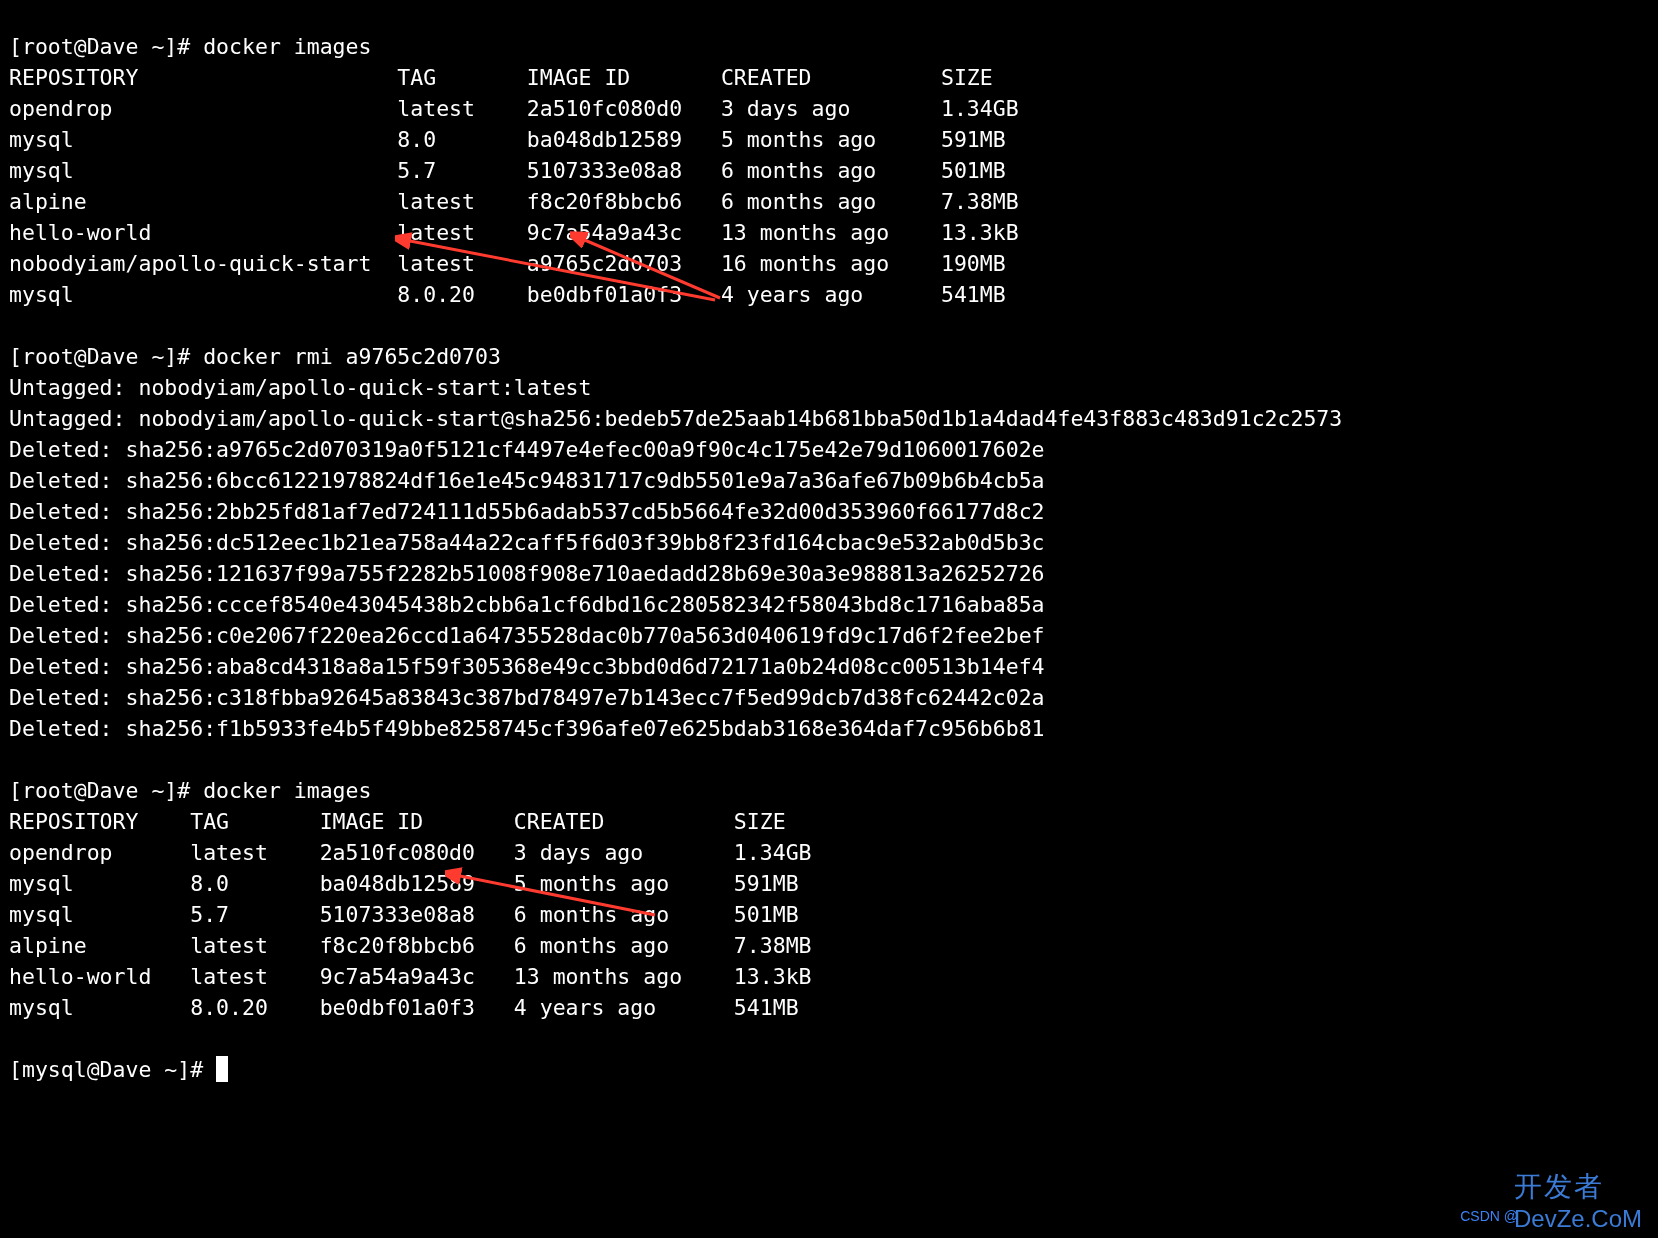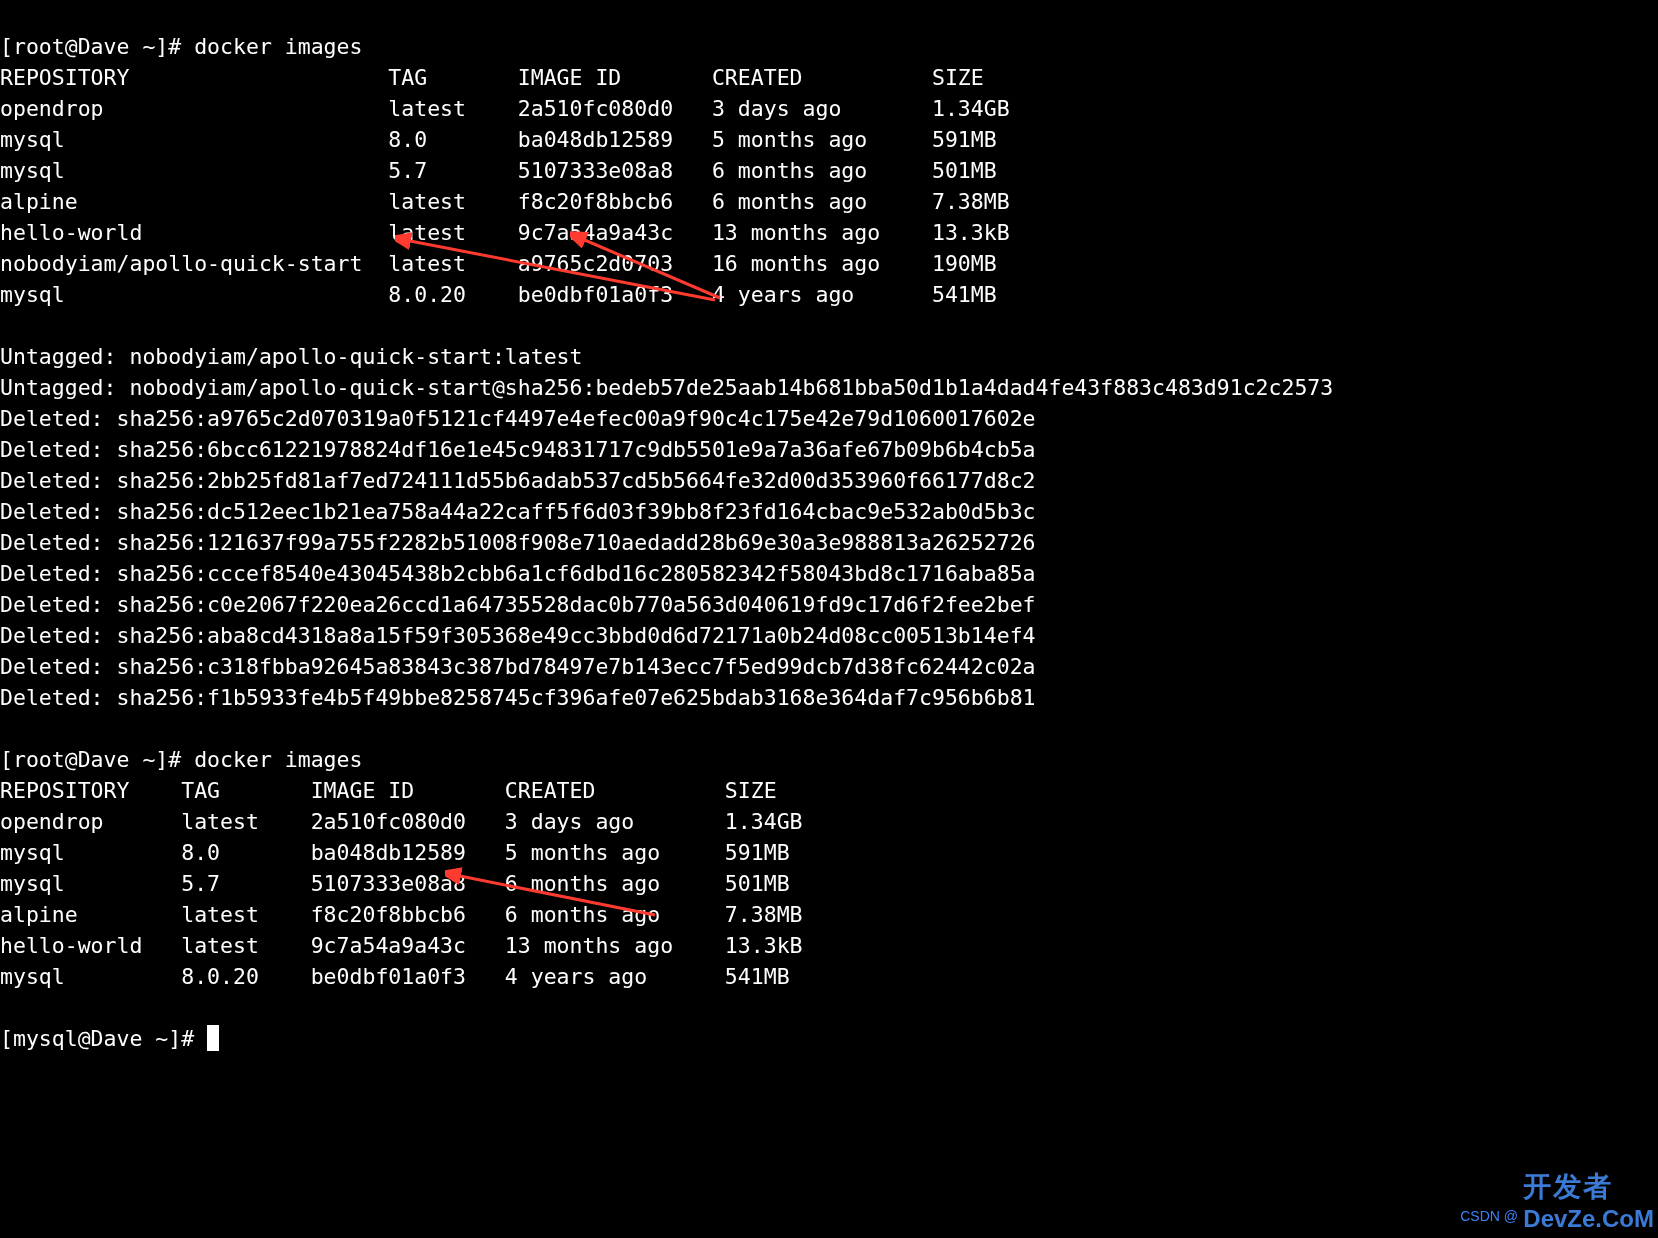--- a/index.html
+++ b/index.html
@@ -1,34 +1,35 @@
 <!DOCTYPE html>
 <html><head>
 <meta charset="utf-8">
 <style>
   html,body{margin:0;padding:0;background:#000;color:#fff;font-family:"Menlo","Consolas","DejaVu Sans Mono",monospace;font-size:21.5px;line-height:31px;width:1658px;height:1238px;overflow:hidden}
-  .terminal{white-space:pre;padding:0 0}
+  .terminal{white-space:pre;padding:0 9px}
   .arrow{position:absolute;pointer-events:none}
-  .watermark{position:absolute;right:4px;bottom:4px;color:#3b7bd6;font-family:"Microsoft YaHei",sans-serif;font-size:28px;font-weight:bold;letter-spacing:2px}
+  .watermark{position:absolute;right:16px;bottom:4px;color:#3b7bd6;font-family:"Microsoft YaHei",sans-serif;font-size:28px;font-weight:normal;letter-spacing:2px}
   .csdn{position:absolute;right:140px;bottom:6px;color:#3b82f6;font-size:14px;font-family:sans-serif}
   .cursor{display:inline-block;width:12px;height:26px;background:#fff;vertical-align:text-bottom}
 </style>
 </head>
 <body>
 
 <div class="terminal">
 <span>[root@Dave ~]# docker images</span>
 <div id="tbl1">REPOSITORY                    TAG       IMAGE ID       CREATED          SIZE    
 opendrop                      latest    2a510fc080d0   3 days ago       1.34GB  
 mysql                         8.0       ba048db12589   5 months ago     591MB   
 mysql                         5.7       5107333e08a8   6 months ago     501MB   
 alpine                        latest    f8c20f8bbcb6   6 months ago     7.38MB  
 hello-world                   latest    9c7a54a9a43c   13 months ago    13.3kB  
 nobodyiam/apollo-quick-start  latest    a9765c2d0703   16 months ago    190MB   
 mysql                         8.0.20    be0dbf01a0f3   4 years ago      541MB   </div>
+<span>[root@Dave ~]# docker rmi a9765c2d0703</span>
 <div id="out">Untagged: nobodyiam/apollo-quick-start:latest
 Untagged: nobodyiam/apollo-quick-start@sha256:bedeb57de25aab14b681bba50d1b1a4dad4fe43f883c483d91c2c2573
 Deleted: sha256:a9765c2d070319a0f5121cf4497e4efec00a9f90c4c175e42e79d1060017602e
 Deleted: sha256:6bcc61221978824df16e1e45c94831717c9db5501e9a7a36afe67b09b6b4cb5a
 Deleted: sha256:2bb25fd81af7ed724111d55b6adab537cd5b5664fe32d00d353960f66177d8c2
 Deleted: sha256:dc512eec1b21ea758a44a22caff5f6d03f39bb8f23fd164cbac9e532ab0d5b3c
 Deleted: sha256:121637f99a755f2282b51008f908e710aedadd28b69e30a3e988813a26252726
 Deleted: sha256:cccef8540e43045438b2cbb6a1cf6dbd16c280582342f58043bd8c1716aba85a
 Deleted: sha256:c0e2067f220ea26ccd1a64735528dac0b770a563d040619fd9c17d6f2fee2bef
 Deleted: sha256:aba8cd4318a8a15f59f305368e49cc3bbd0d6d72171a0b24d08cc00513b14ef4

